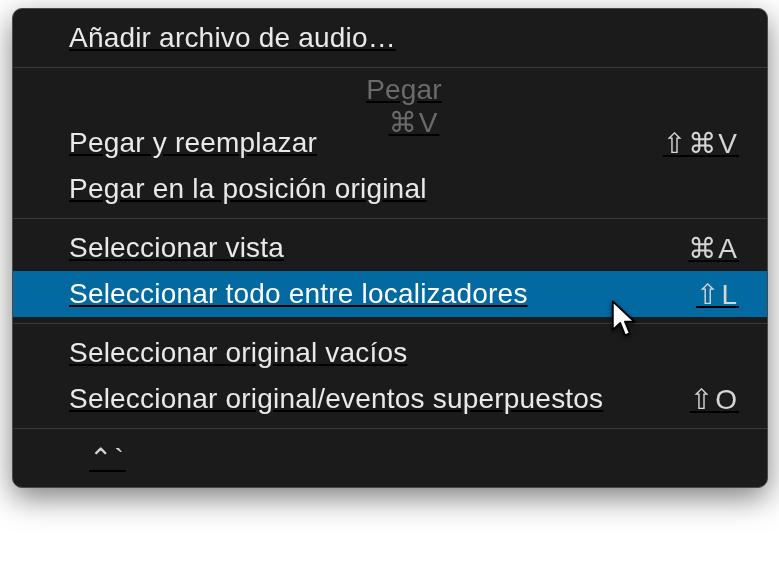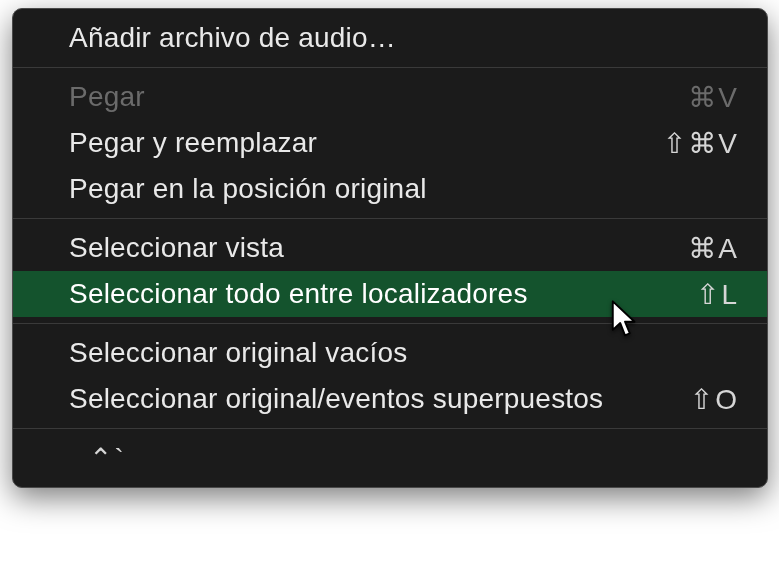--- a/index.html
+++ b/index.html
@@ -14,39 +14,41 @@
     position: absolute;
     left: 12px;
     top: 8px;
     width: 756px;
     background: #1b1b1b;
     border: 1px solid #4a4a4a;
     border-radius: 10px;
     box-shadow: 0 10px 30px rgba(0,0,0,0.5);
     padding: 6px 0;
     box-sizing: border-box;
+    text-decoration: underline;
   }
   .item {
     display: flex;
     align-items: center;
     justify-content: space-between;
     padding: 0 28px 0 56px;
     height: 46px;
     color: #e9e9e9;
     font-size: 28px;
     font-weight: 400;
     letter-spacing: 0.2px;
     cursor: default;
     white-space: nowrap;
   }
   .item.disabled {
     color: #6b6b6b;
+    flex-direction: column;
   }
   .item.highlight {
-    background: #14532d;
+    background: #0369a1;
     color: #ffffff;
   }
   .shortcut {
     color: #d6d6d6;
     font-size: 28px;
     letter-spacing: 2px;
     margin-left: 20px;
   }
   .item.disabled .shortcut {
     color: #6b6b6b;

